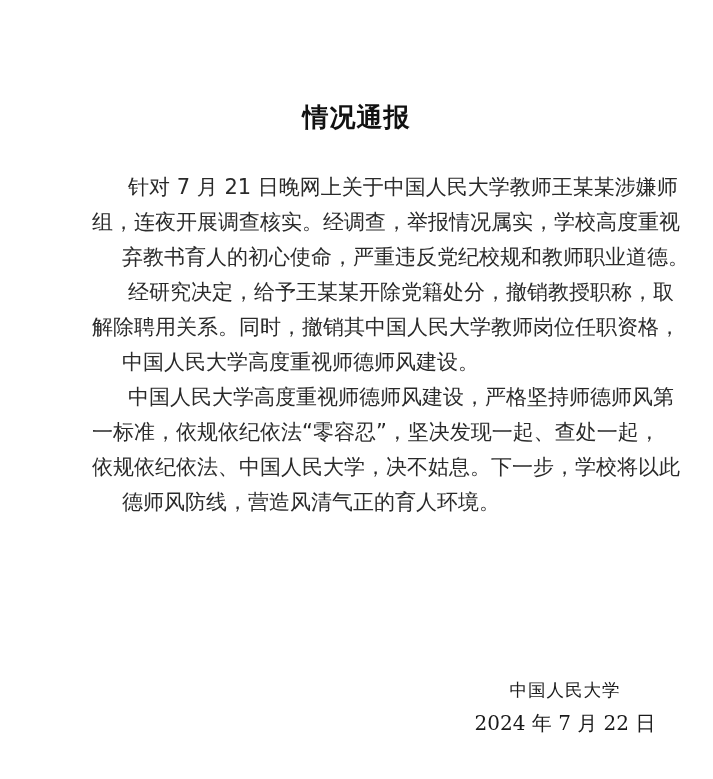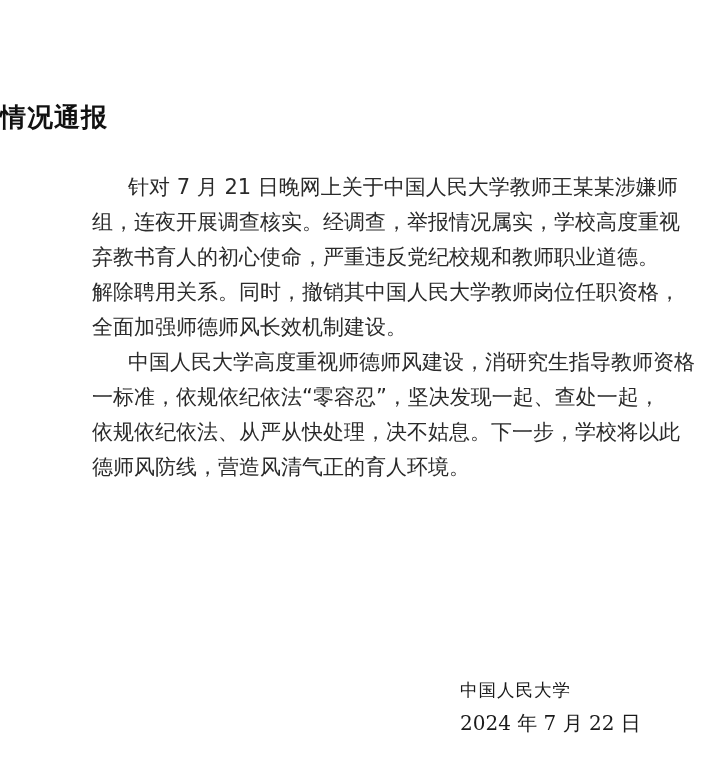--- a/index.html
+++ b/index.html
@@ -13,21 +13,21 @@
       position: relative;
       overflow: hidden;
       font-family: "DejaVu Serif", "Liberation Serif", serif;
       color: #1a1a1a;
     }
     .doc-title {
       position: absolute;
       top: 100px;
       left: 0;
       width: 713px;
-      text-align: left;
+      text-align: center;
       font-size: 26px;
       font-weight: bold;
       letter-spacing: 1px;
       color: #111111;
       font-family: "DejaVu Serif", "Liberation Serif", serif;
     }
     .body-text {
       position: absolute;
       top: 170px;
       left: 92px;
@@ -41,25 +41,27 @@
       text-align: justify;
       text-align-last: justify;
       color: #2a2a2a;
       font-family: "DejaVu Sans", "Liberation Sans", sans-serif;
     }
     .line.indent {
       padding-left: 36px;
     }
     .line.last {
       text-align-last: left;
+      margin-left: 30px;
     }
     .signature {
       position: absolute;
       left: 460px;
       width: 210px;
+      text-align: center;
       color: #1a1a1a;
     }
     .sig-org {
       top: 678px;
       font-size: 17.5px;
       letter-spacing: 1px;
       font-family: "DejaVu Sans", "Liberation Sans", sans-serif;
     }
     .sig-date {
       top: 710px;
@@ -75,27 +77,28 @@
 
   <div class="body-text">
 
     <div>
       <div class="line indent">针对 7 月 21 日晚网上关于中国人民大学教师王某某涉嫌师</div>
       <div class="line">组，连夜开展调查核实。经调查，举报情况属实，学校高度重视</div>
       <div class="line last">弃教书育人的初心使命，严重违反党纪校规和教师职业道德。</div>
     </div>
 
     <div>
+      <div class="line indent">经研究决定，给予王某某开除党籍处分，撤销教授职称，取</div>
       <div class="line">解除聘用关系。同时，撤销其中国人民大学教师岗位任职资格，</div>
-      <div class="line last">全面加强师德师风长效机制建设。</div>
+      <div class="line last">中国人民大学高度重视师德师风建设。</div>
     </div>
 
     <div>
-      <div class="line indent">中国人民大学高度重视师德师风建设，消研究生指导教师资格</div>
+      <div class="line indent">中国人民大学高度重视师德师风建设，严格坚持师德师风第</div>
       <div class="line">一标准，依规依纪依法“零容忍”，坚决发现一起、查处一起，</div>
-      <div class="line">依规依纪依法、从严从快处理，决不姑息。下一步，学校将以此</div>
+      <div class="line">依规依纪依法、中国人民大学，决不姑息。下一步，学校将以此</div>
       <div class="line last">德师风防线，营造风清气正的育人环境。</div>
     </div>
   </div>
 
   <div class="signature sig-org">中国人民大学</div>
   <div class="signature sig-date">2024 年 7 月 22 日</div>
 </div>
 
 </body></html>

